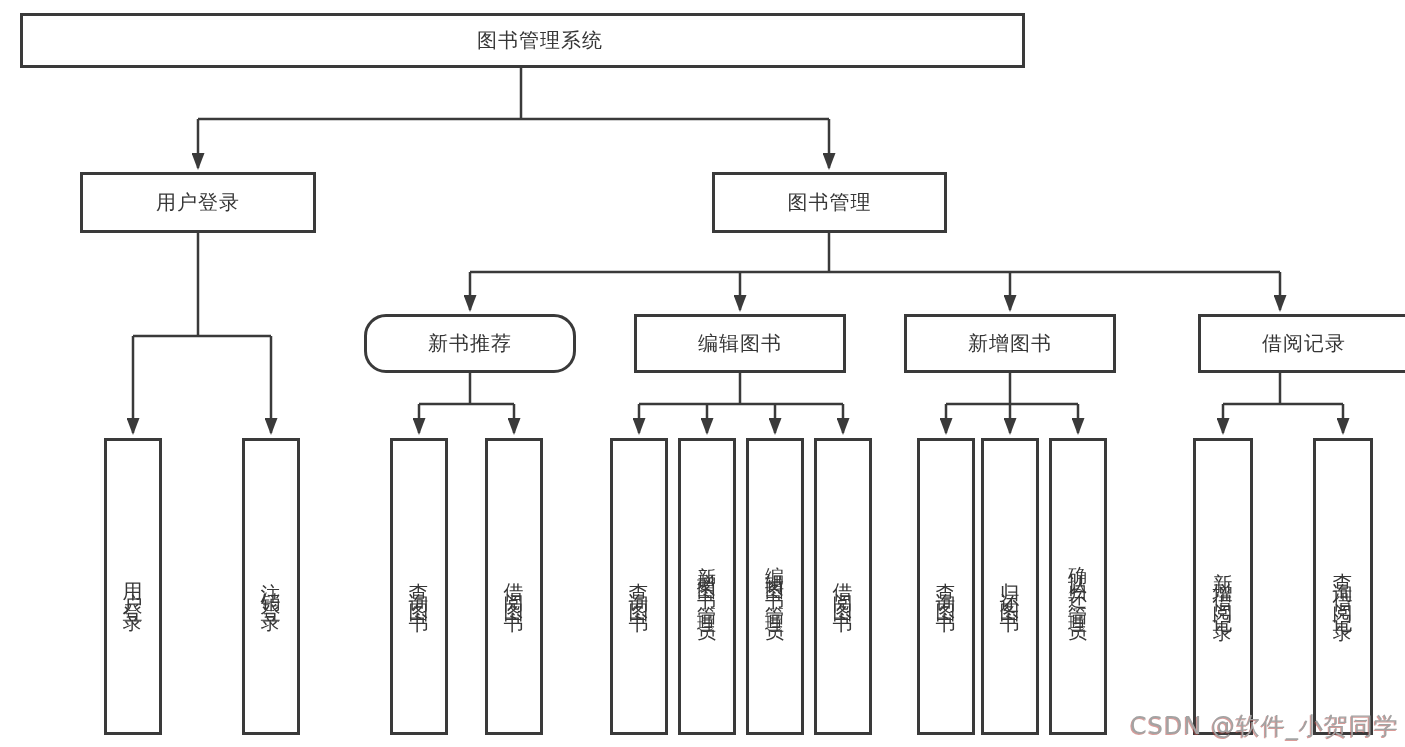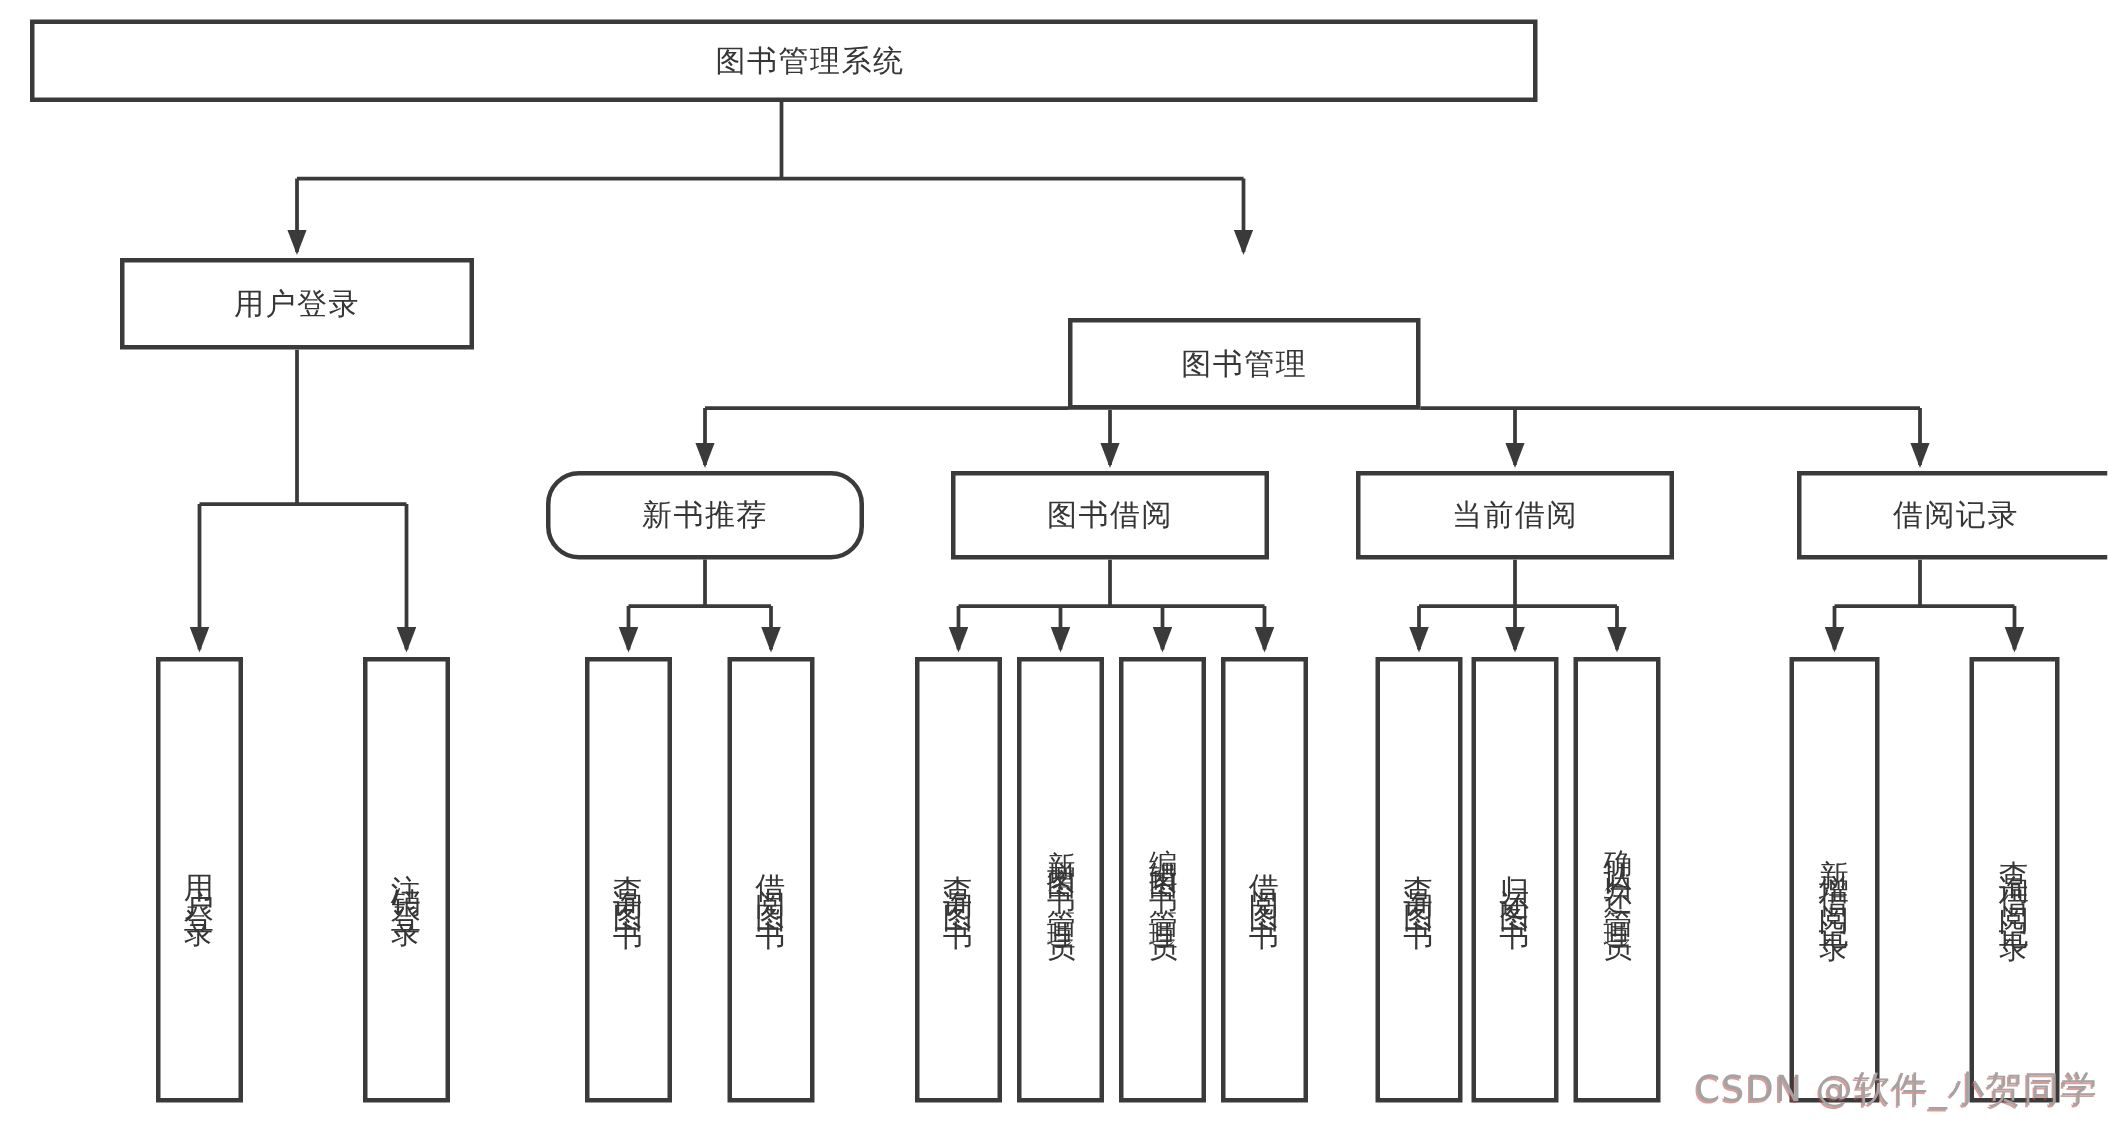--- a/index.html
+++ b/index.html
@@ -19,21 +19,21 @@
     display:flex;align-items:center;justify-content:center;
     box-sizing:border-box;
     font-size:20px;
     color:#363636;
     letter-spacing:1px;
     white-space:nowrap;
   }
   
   .root-box{left:20px;top:13px;width:1005px;height:55px;padding-left:35px;}
   .b-login {left:80px; top:172px;width:236px;height:61px;}
-  .b-mgmt  {left:712px;top:172px;width:235px;height:61px;margin-top:40px;}
+  .b-mgmt  {left:712px;top:172px;width:235px;height:61px;}
   .l3{top:314px;height:59px;width:212px;}
   .b-new    {left:364px;border-radius:22px;}
   .b-borrow {left:634px;}
   .b-current{left:904px;}
   .b-records{left:1198px;}
   
   .leaf{
     position:absolute;
     top:438px;width:58px;height:297px;
     border:3px solid #3a3a3a;
@@ -126,22 +126,22 @@
       </g>
     </g>
   </svg>
 
   <div class="box root-box">图书管理系统</div>
 
   <div class="box b-login">用户登录</div>
   <div class="box b-mgmt">图书管理</div>
 
   <div class="box l3 b-new">新书推荐</div>
-  <div class="box l3 b-borrow">图书借阅</div>
-  <div class="box l3 b-current">当前借阅</div>
+  <div class="box l3 b-borrow">编辑图书</div>
+  <div class="box l3 b-current">新增图书</div>
   <div class="box l3 b-records">借阅记录</div>
 
   <div class="leaf lf-a1">
     <span>用户登录</span>
   </div>
   <div class="leaf lf-a2">
     <span>注销登录</span>
   </div>
 
   <div class="leaf lf-b1">

